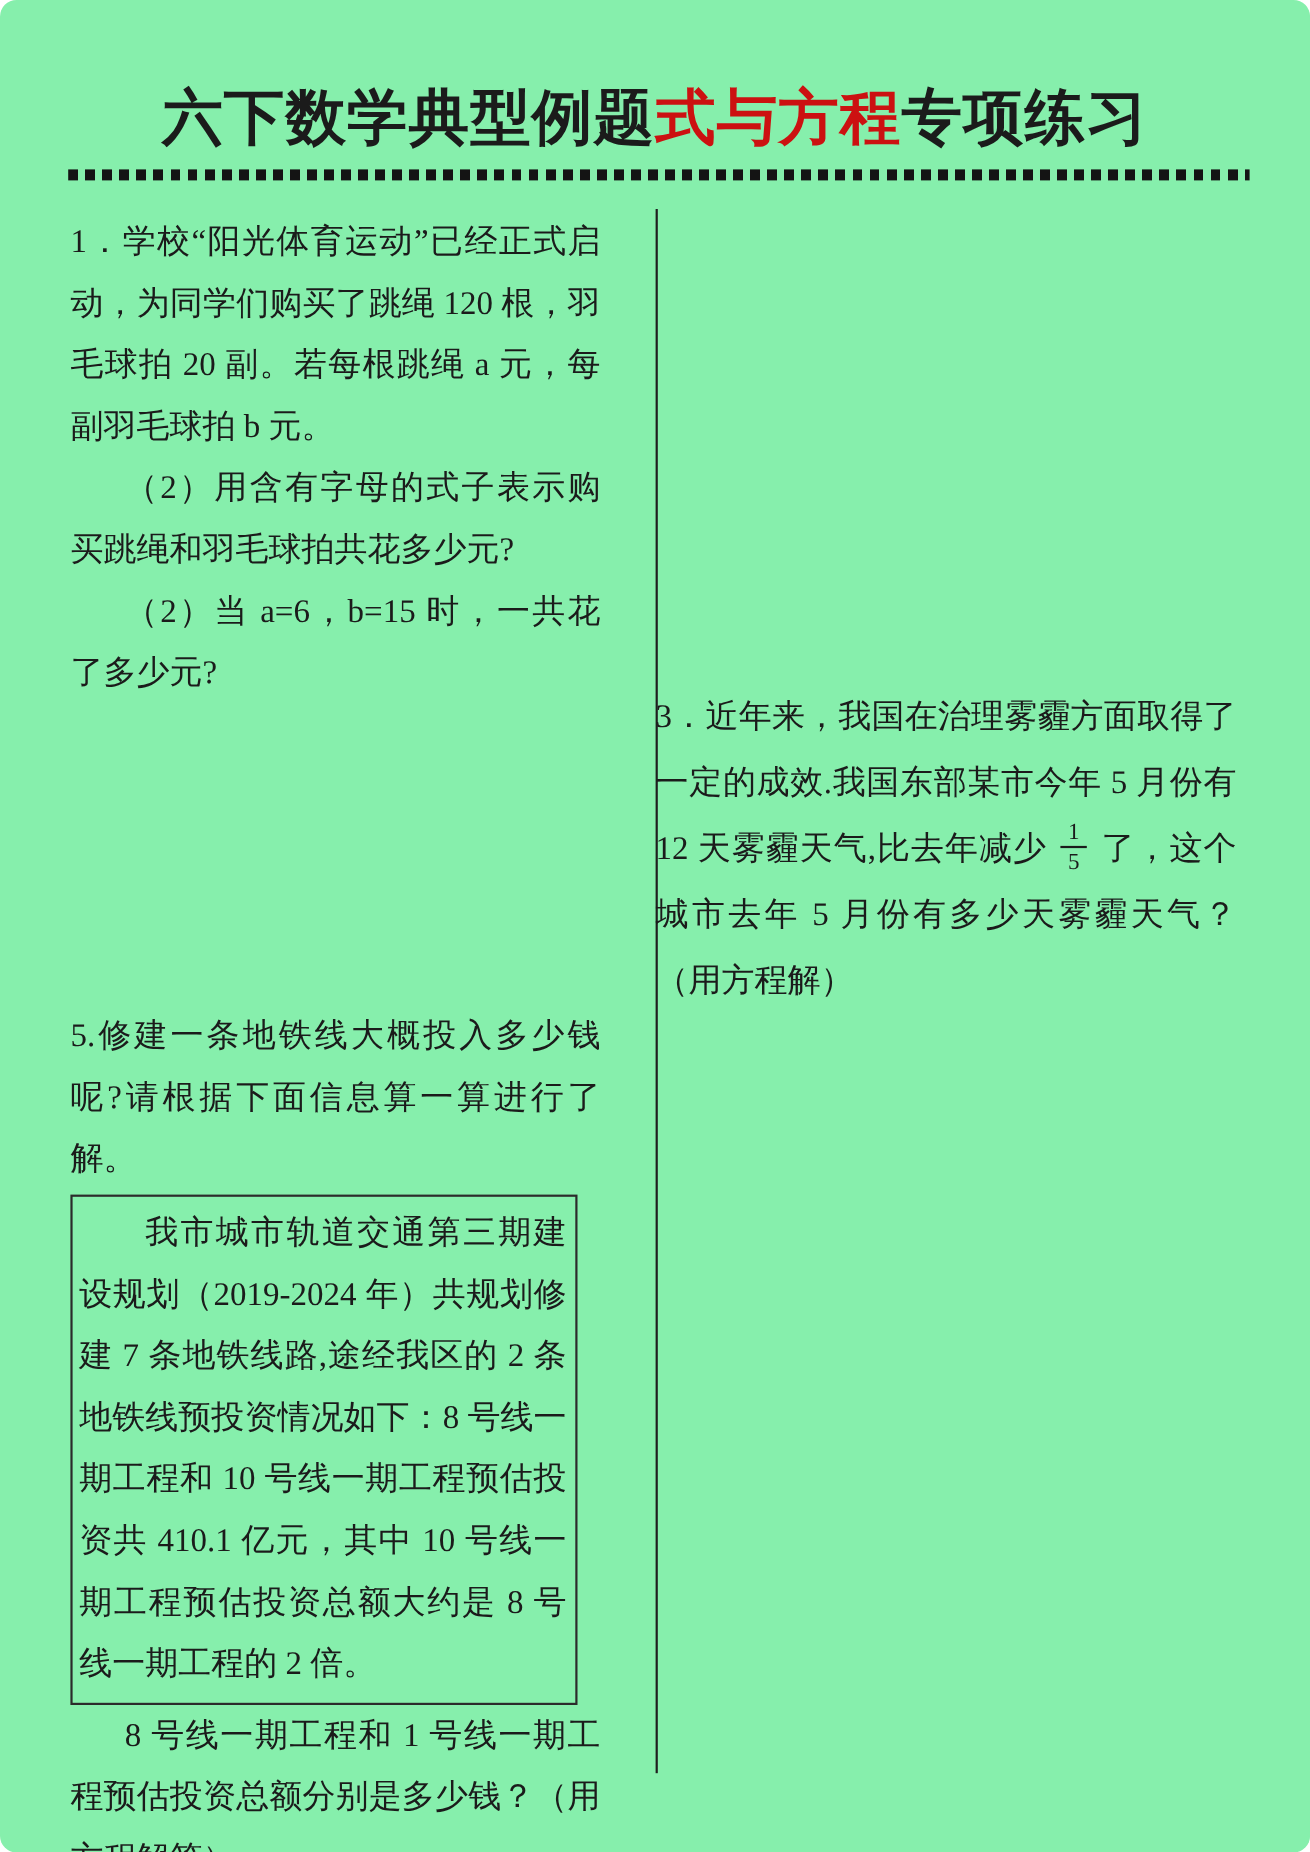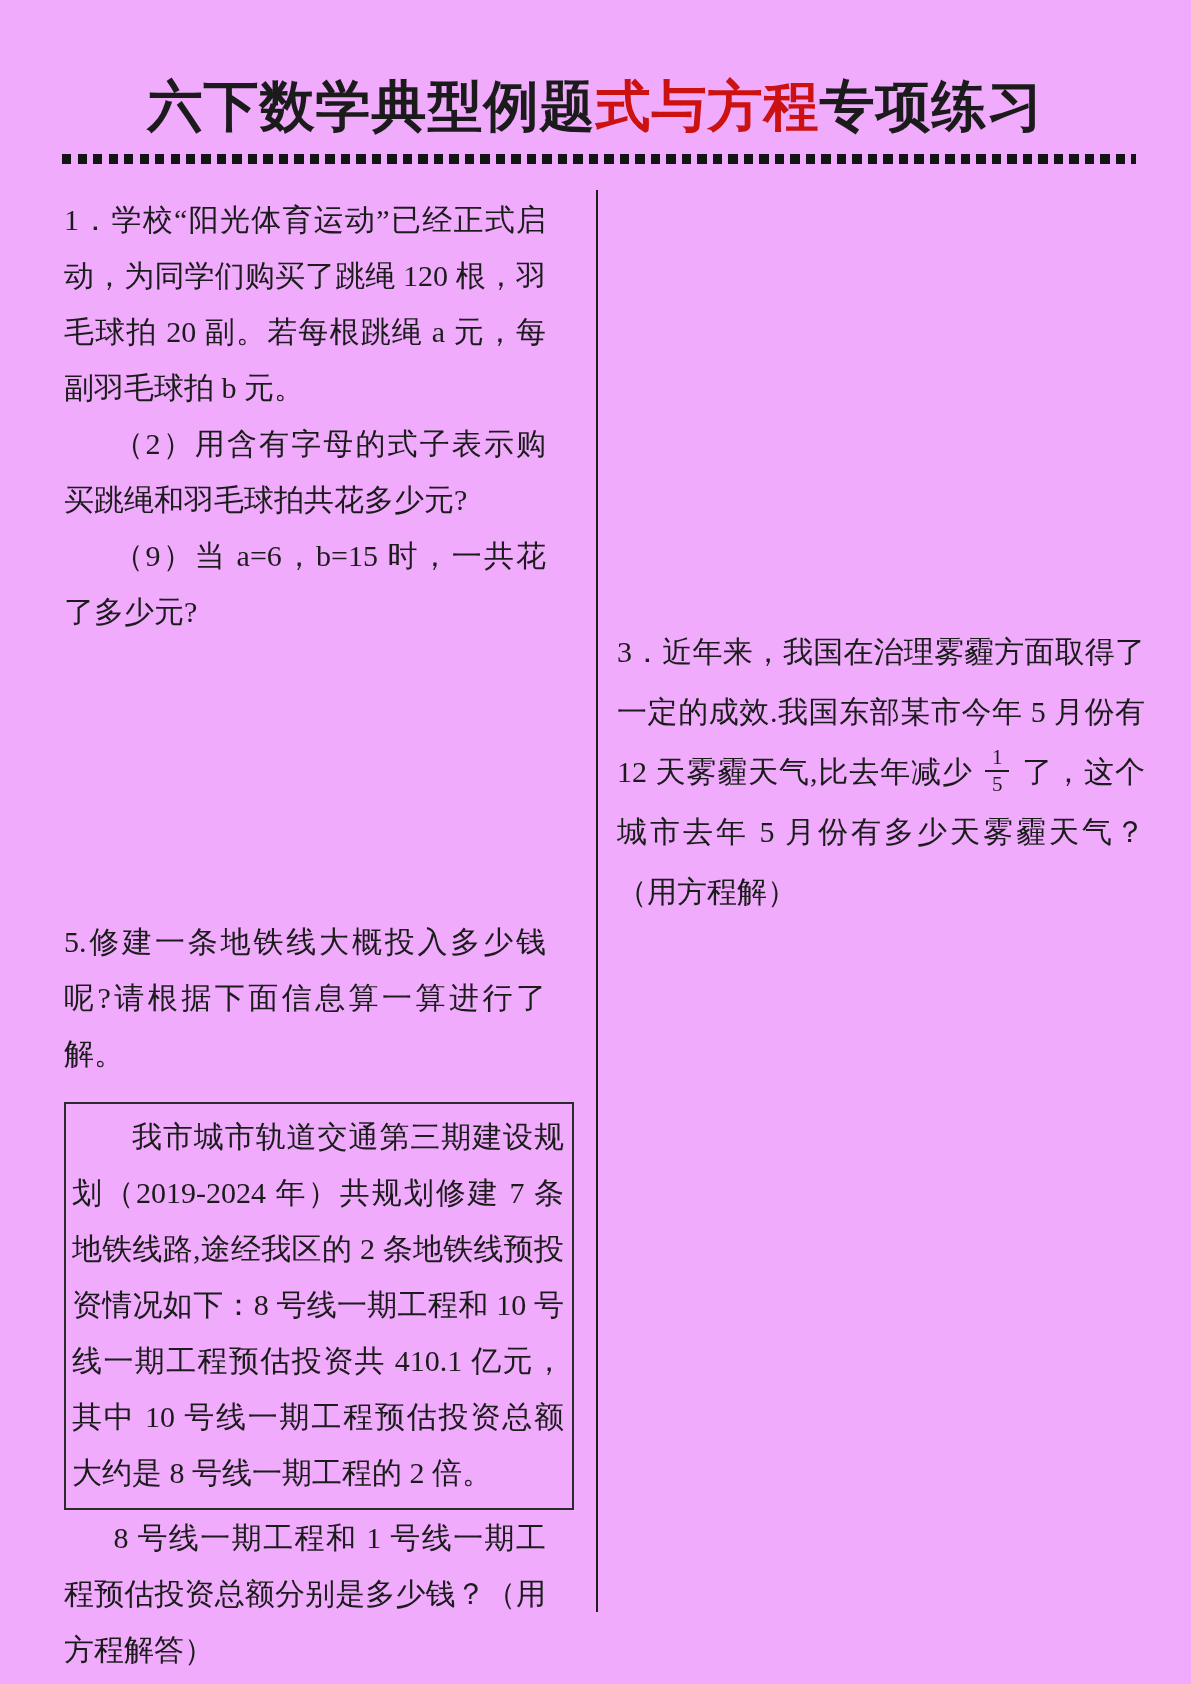--- a/index.html
+++ b/index.html
@@ -1,23 +1,24 @@
 <!DOCTYPE html>
 <html><head>
 <meta charset="utf-8">
 <style>
   html,body{margin:0;padding:0;background:#ffffff;}
   .page{
     position:relative;
     width:1191px;
     height:1684px;
-    background:#f0abfc;
+    background:#86efac;
     font-family:"Liberation Serif","DejaVu Serif",serif;
     color:#1b1b1b;
     overflow:hidden;
+    border-radius:15px;
   }
   
   .title{
     position:absolute;
     top:66px; left:0; right:0;
     text-align:center;
     font-family:"Liberation Sans","DejaVu Sans",sans-serif;
     font-weight:bold;
     font-size:55px;
     line-height:80px;
@@ -35,38 +36,38 @@
   
   .divider{
     position:absolute;
     left:596px; top:190px;
     width:2px; height:1422px;
     background:#1f1f1f;
   }
   
   .col{position:absolute; top:192px;}
   .col-left{left:64px; width:514px;}
-  .col-right{left:617px; width:528px;}
+  .col-right{left:596px; width:528px;}
   p.tx{
     margin:0;
     font-size:30px;
     text-align:justify;
     text-justify:inter-ideograph;
   }
   .col-left p.tx{line-height:56px; padding-right:32px;}
   .col-right p.tx{line-height:60px; padding-right:0;}
   .col-right p.tx.p4{line-height:58px;}
   .ind{text-indent:1.65em;}
   
   .infobox{
     box-sizing:border-box;
-    width:510px;
+    width:461px;
     border:2px solid #2b2b2b;
     padding:5px 8px 7px 6px;
-    margin-top:20px;
+    margin-top:4px;
   }
   .infobox p.tx{padding-right:0; text-indent:2em;}
   
   .sp-l1{height:274px;}
   .sp-r0{height:430px;}
   .sp-r1{height:278px;}
   
   .frac{
     display:inline-block;
     vertical-align:middle;
@@ -92,21 +93,21 @@
     <span>六下数学典型例题</span><span class="hl">式与方程</span><span>专项练习</span>
   </div>
 
   <div class="dotted"></div>
 
   <div class="divider"></div>
 
   <div class="col col-left">
     <p class="tx">1．学校“阳光体育运动”已经正式启动，为同学们购买了跳绳 120 根，羽毛球拍 20 副。若每根跳绳 a 元，每副羽毛球拍 b 元。</p>
     <p class="tx ind">（2）用含有字母的式子表示购买跳绳和羽毛球拍共花多少元?</p>
-    <p class="tx ind">（9）当 a=6，b=15 时，一共花了多少元?</p>
+    <p class="tx ind">（2）当 a=6，b=15 时，一共花了多少元?</p>
 
     <div class="sp-l1"></div>
 
     <p class="tx">5.修建一条地铁线大概投入多少钱呢?请根据下面信息算一算进行了解。</p>
 
     <div class="infobox">
       <p class="tx">我市城市轨道交通第三期建设规划（2019-2024 年）共规划修建 7 条地铁线路,途经我区的 2 条地铁线预投资情况如下：8 号线一期工程和 10 号线一期工程预估投资共 410.1 亿元，其中 10 号线一期工程预估投资总额大约是 8 号线一期工程的 2 倍。</p>
     </div>
 
     <p class="tx ind">8 号线一期工程和 1 号线一期工程预估投资总额分别是多少钱？（用方程解答）</p>

